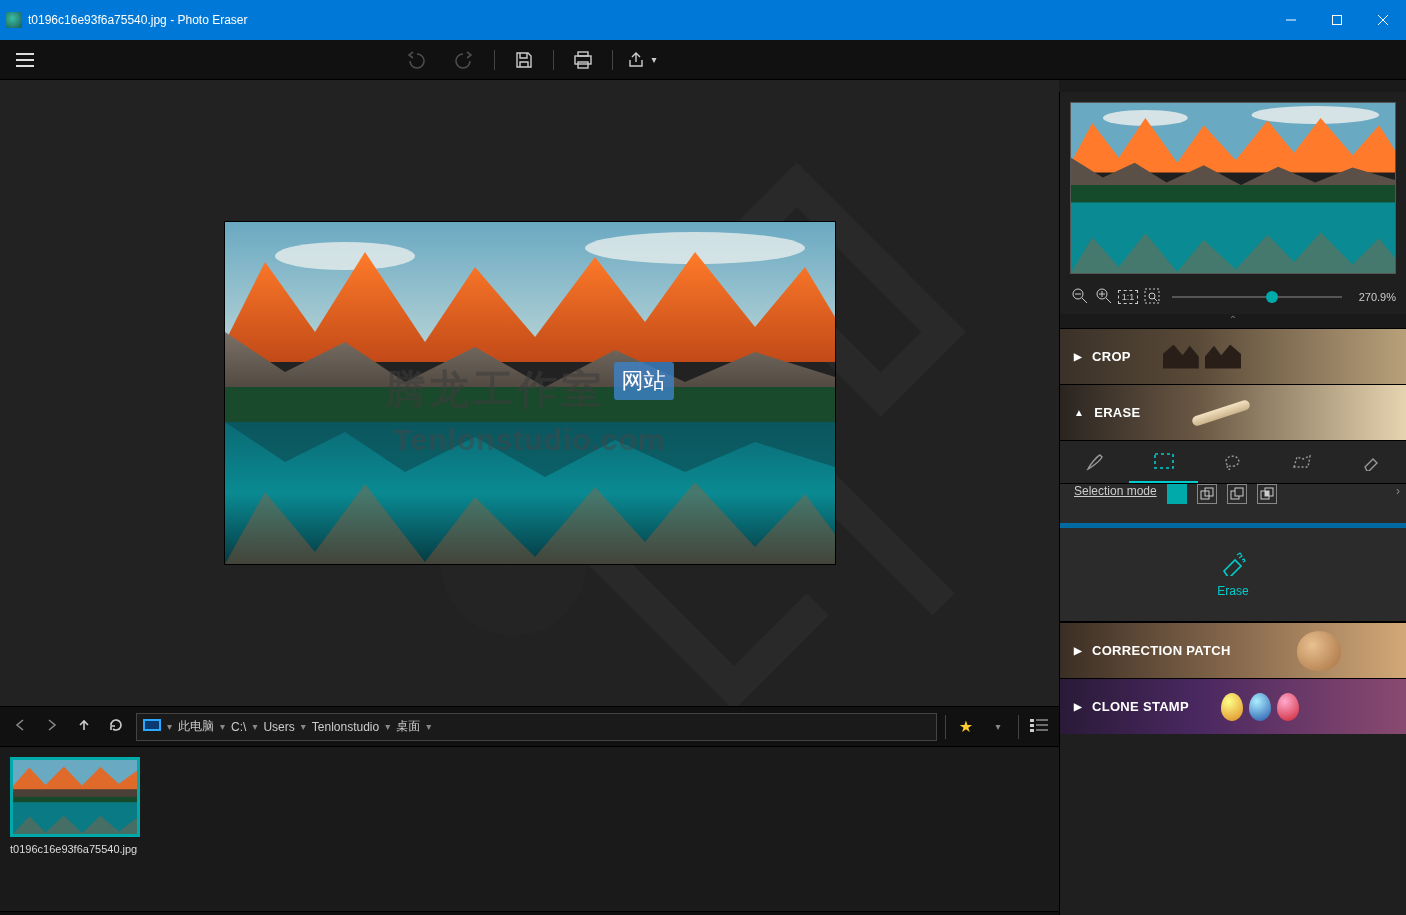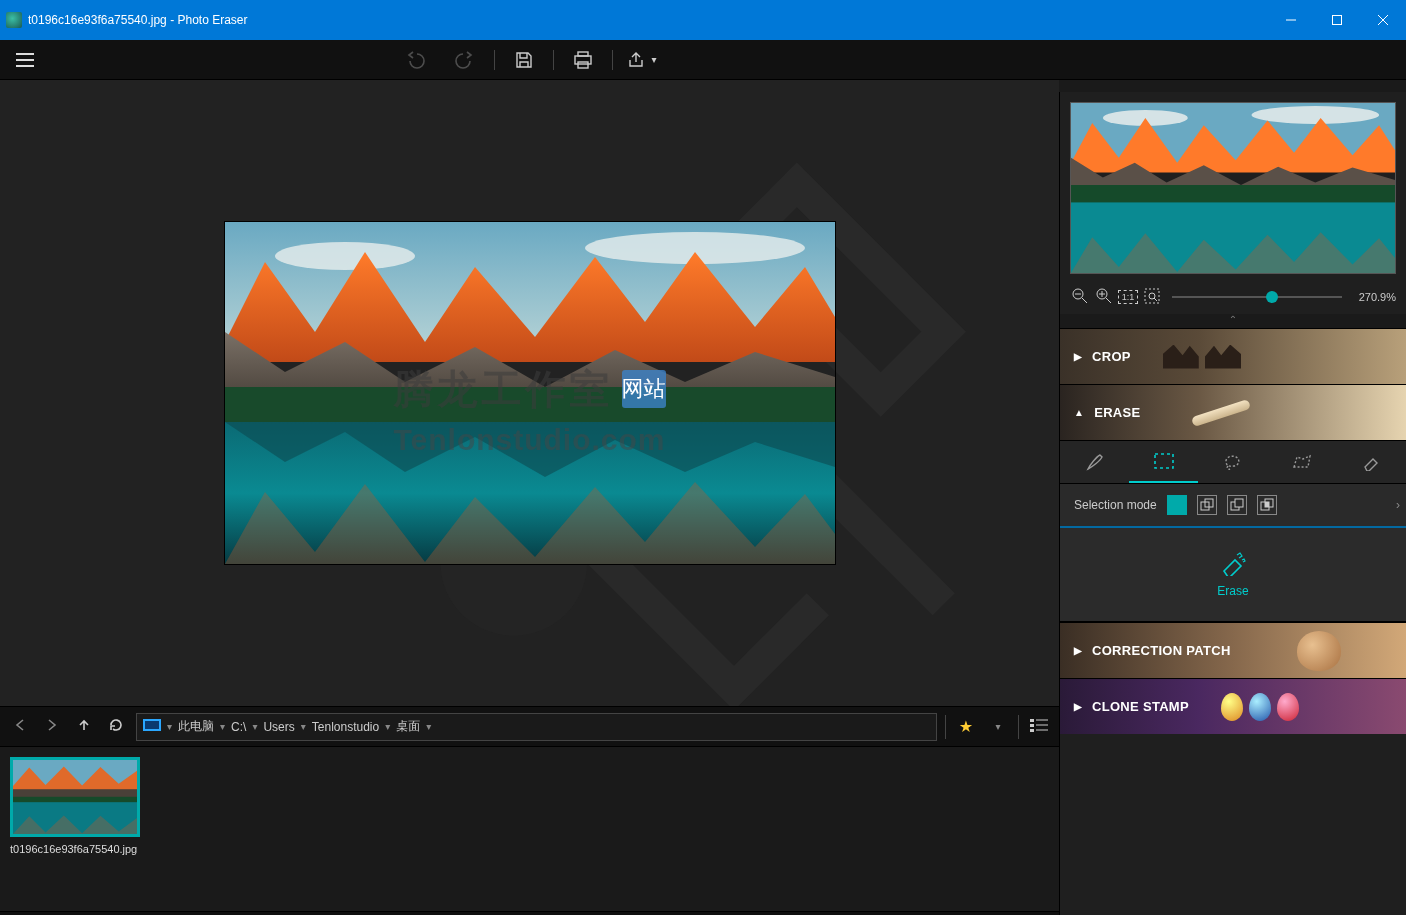--- a/index.html
+++ b/index.html
@@ -67,21 +67,21 @@
 .sec-crop .sec-deco span { width:36px; height:24px; background:#2a1f18; clip-path: polygon(0 40%, 30% 0, 55% 45%, 75% 5%, 100% 50%, 100% 100%, 0 100%); display:inline-block;}
 .sec-erase .sec-deco { position:relative;}
 .sec-erase .sec-deco::before { content:""; width:60px; height:10px; background:linear-gradient(#f3e2c2,#cbb48c); border-radius:5px; transform:rotate(-18deg);}
 .sec-corr .sec-deco::after { content:""; width:44px; height:40px; background: radial-gradient(circle at 35% 35%, #e8c090, #a87040); border-radius:50% 50% 46% 46%; display:block; position:relative;}
 .balloon { width:22px; height:28px; border-radius:50% 50% 50% 50% / 55% 55% 45% 45%; display:inline-block;}
 
 .tooltabs { height: 44px; background:#252525; display:flex; border-top:1px solid #000; border-bottom:1px solid #000;}
 .tooltab { flex:1; display:flex; align-items:center; justify-content:center; color:#999; cursor:pointer;}
 .tooltab.active { color:#0cc; border-bottom:2px solid #0cc;}
 
-.mode-row { height:44px; display:flex; align-items:center; padding:0 14px; gap:10px; font-size:12px; background:#2a2a2a; border-bottom:2px solid #0369a1; position:relative;}
+.mode-row { height:44px; display:flex; padding:0 14px; gap:10px; font-size:12px; background:#2a2a2a; border-bottom:5px solid #0369a1; position:relative;text-decoration:underline;}
 .mode-ic { width:20px; height:20px; border:1px solid #888; display:flex; align-items:center; justify-content:center; cursor:pointer; font-size:11px;}
 .mode-ic.active { background:#0aa; border-color:#0aa;}
 .mode-arrow { position:absolute; right:6px; color:#888;}
 
 .erase-btn-wrap { height:94px; background:#2b2b2b; display:flex; flex-direction:column; align-items:center; justify-content:center; gap:4px; border-bottom:1px solid #000;}
 .erase-btn-wrap .ic { color:#0cc;}
 .erase-btn-wrap .lbl { color:#0cc; font-size:12px;}
 
 
 .lake-svg { width:100%; height:100%; display:block; }
@@ -204,23 +204,23 @@
           <rect x="0" y="165" width="610" height="40" fill="#123a22"></rect>
           <rect x="0" y="165" width="610" height="40" fill="#1d5a34" opacity="0.5"></rect>
 
           <rect x="0" y="200" width="610" height="142" fill="url(#lake)"></rect>
 
           <path d="M0 200 L60 240 L120 210 L180 250 L250 215 L320 255 L390 218 L460 250 L530 220 L610 245 L610 200 Z" fill="#0b4a50" opacity="0.6"></path>
           <path d="M0 342 L40 270 L90 330 L140 262 L200 340 L250 275 L310 335 L370 265 L420 320 L470 260 L530 325 L580 272 L610 312 L610 342 Z" fill="#b85a2a" opacity="0.35"></path>
         </svg>
 
         <div style="position:absolute;inset:0;display:flex;flex-direction:column;align-items:center;justify-content:center;pointer-events:none;">
-          <div style="display:flex;align-items:center;gap:8px;margin-top:32px;">
+          <div style="display:flex;align-items:flex-start;gap:8px;margin-top:32px;">
             <span style="font-size:40px;font-weight:600;color:rgba(60,60,60,0.55);letter-spacing:4px;">腾龙工作室</span>
-            <span style="font-size:22px;background:rgba(60,130,200,0.8);color:#fff;padding:4px 0;border-radius:3px;">网站</span>
+            <span style="font-size:22px;background:rgba(60,130,200,0.8);color:#fff;padding:4px 8px;border-radius:3px;">网站</span>
           </div>
           <div style="font-size:30px;font-weight:600;color:rgba(70,70,70,0.5);letter-spacing:1px;margin-top:6px;">Tenlonstudio.com</div>
         </div>
       </div>
     </div>
 
     <div class="fb-row">
       <span class="fb-ic"><svg width="14" height="14">
             <path d="M10 2 L4 7 L10 12" fill="none" stroke="#888" stroke-width="1.6"></path>
           </svg></span>

